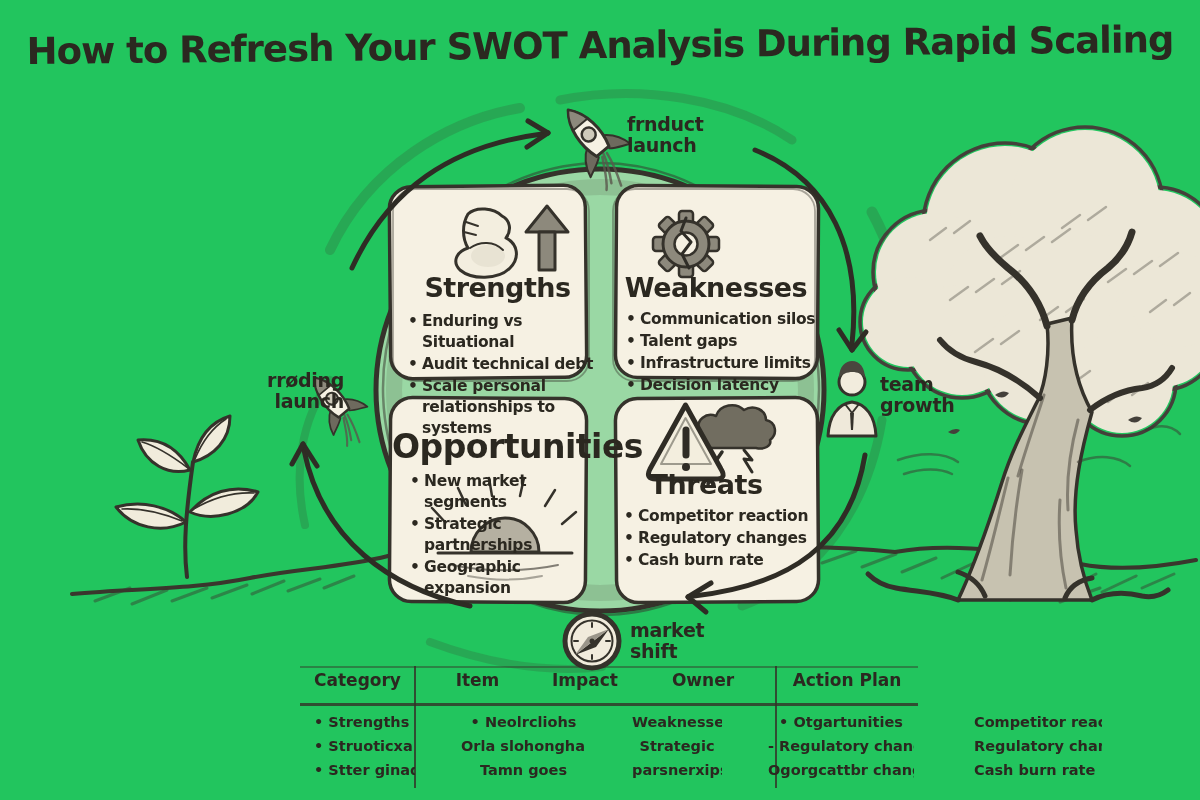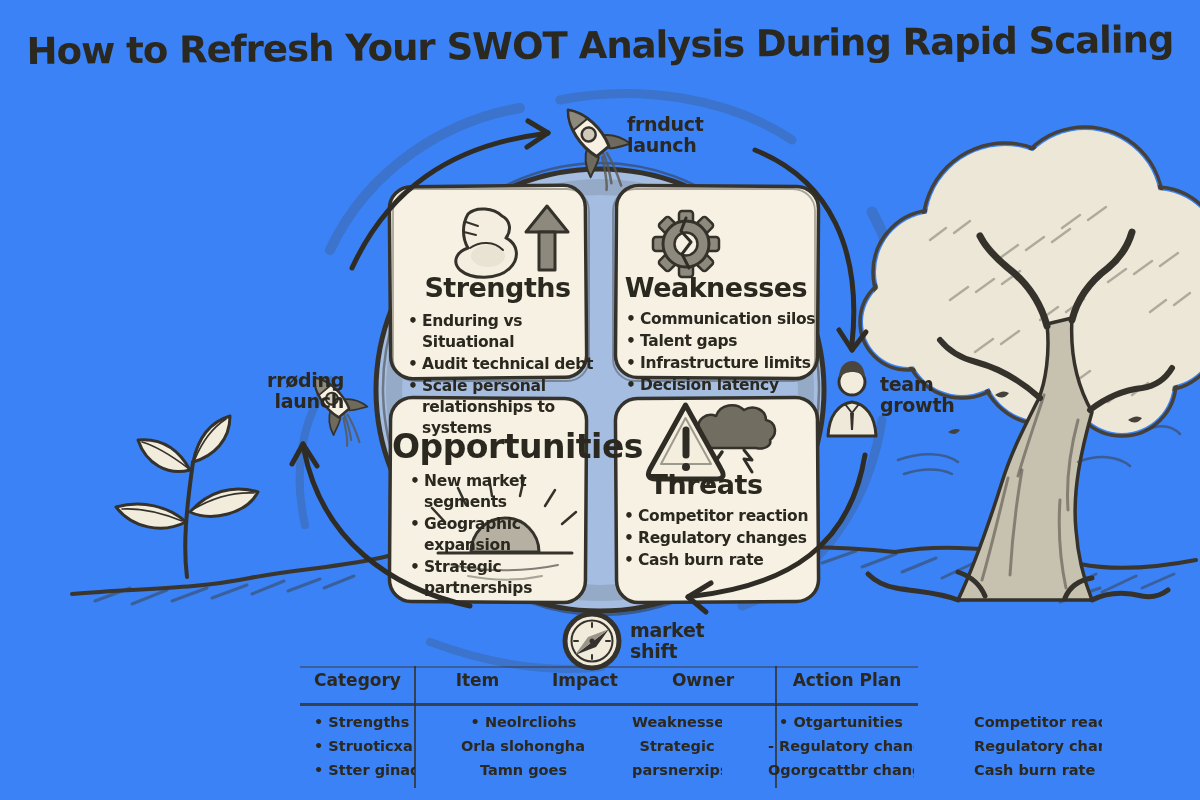--- a/index.html
+++ b/index.html
@@ -1,18 +1,18 @@
 <!DOCTYPE html>
 <html><head>
 <meta charset="utf-8">
 <style>
   html,body{margin:0;padding:0;}
   .canvas{
     position:relative;width:1200px;height:800px;
-    background:#3b82f6;overflow:hidden;
+    background:#22c55e;overflow:hidden;
     font-family:"DejaVu Sans", sans-serif;color:#2b2820;
   }
   .abs{position:absolute;}
   .page-title{
     left:0;top:24px;width:1200px;text-align:center;
     font-size:37px;font-weight:700;letter-spacing:-1px;
     transform:rotate(-0.6deg);white-space:nowrap;
   }
   .q-title{font-weight:700;text-align:center;letter-spacing:-0.5px;}
   .q-list{margin:4px;padding:0;list-style:none;font-size:15.5px;font-weight:600;line-height:21px;letter-spacing:-0.3px;}
@@ -303,22 +303,22 @@
   <ul class="abs q-list" style="left:622px;top:305px;width:195px;">
     <li>Communication silos</li>
     <li>Talent gaps</li>
     <li>Infrastructure limits</li>
     <li>Decision latency</li>
   </ul>
 
   <div class="abs q-title" style="left:392px;top:427px;width:196px;font-size:33px;">Opportunities</div>
   <ul class="abs q-list" style="left:406px;top:467px;width:188px;">
     <li>New market segments</li>
+    <li>Strategic partnerships</li>
     <li>Geographic expansion</li>
-    <li>Strategic partnerships</li>
   </ul>
 
   <div class="abs q-title" style="left:640px;top:469px;width:132px;font-size:27px;">Threats</div>
   <ul class="abs q-list" style="left:620px;top:502px;width:190px;">
     <li>Competitor reaction</li>
     <li>Regulatory changes</li>
     <li>Cash burn rate</li>
   </ul>
 
   <div class="abs cycle-label" style="left:627px;top:114px;">frnduct

